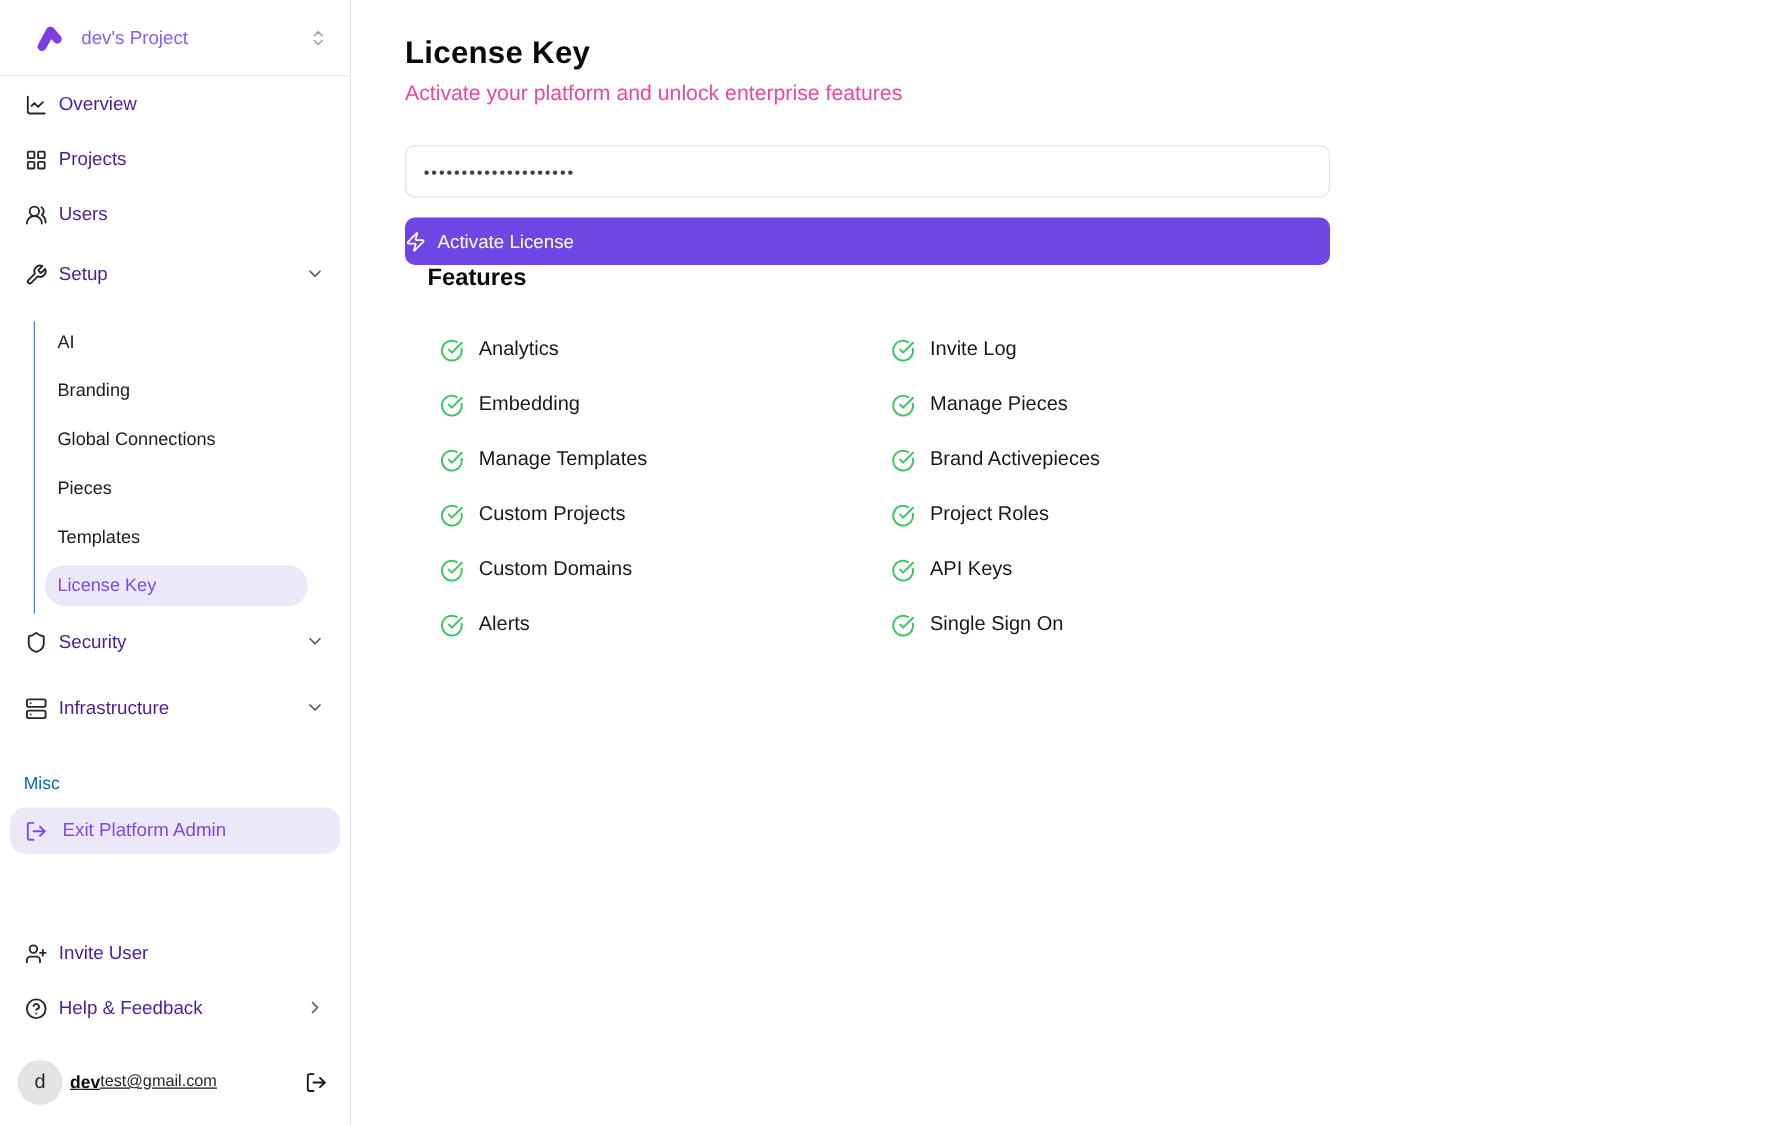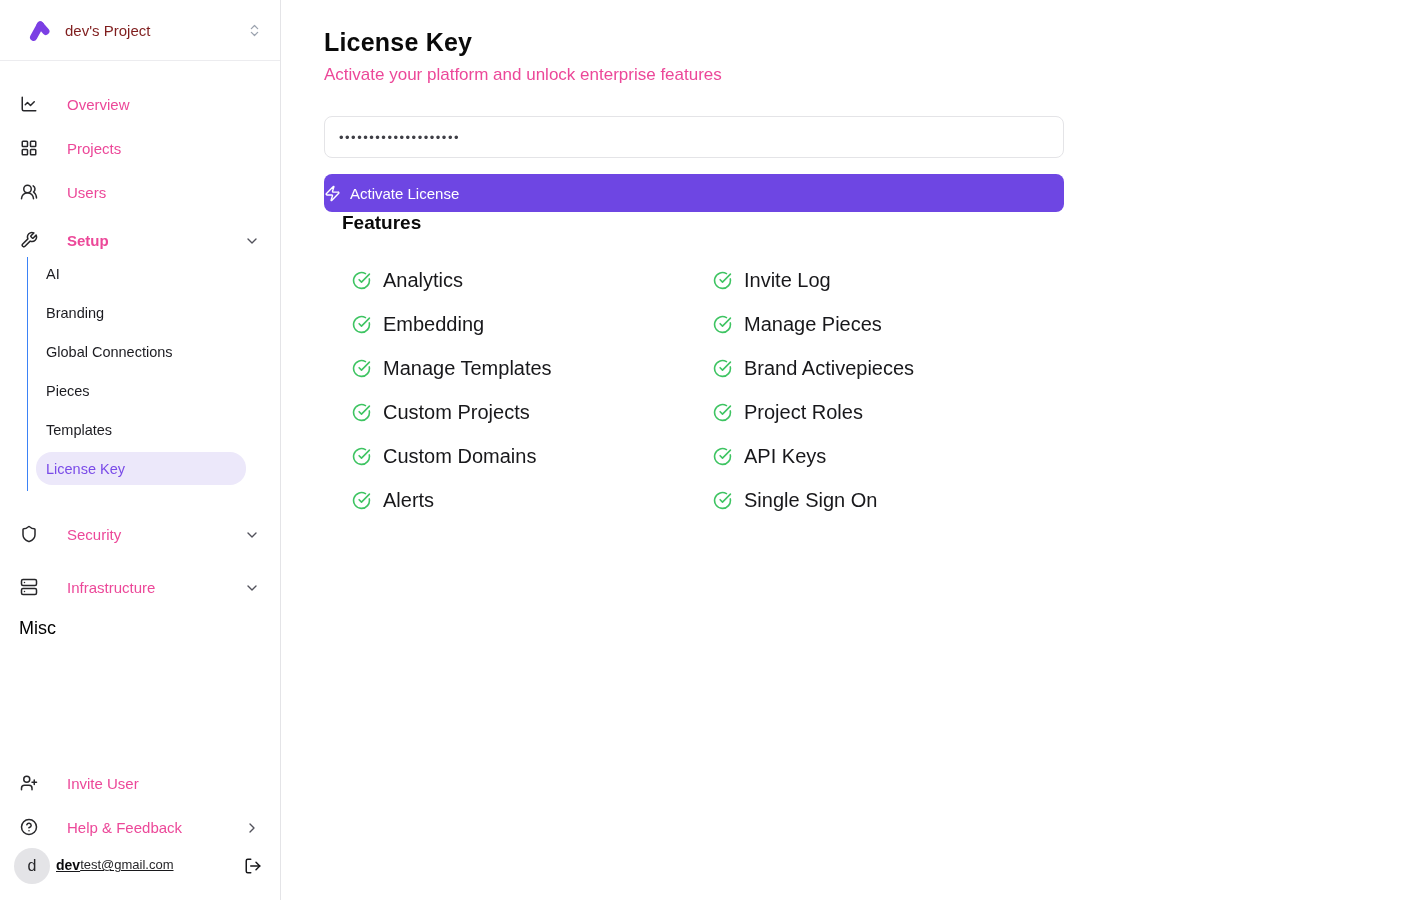--- a/index.html
+++ b/index.html
@@ -17,50 +17,50 @@
     border-right:1px solid #e4e4e7;
     display:flex; flex-direction:column;
     background:#fff;
   }
   .sb-header {
     height:61px; flex:none;
     display:flex; align-items:center; gap:12px;
     padding:0 18px 0 26px;
     border-bottom:1px solid #ececef;
   }
-  .sb-header .project-name { font-size:15px; color:#7f1d1d; }
+  .sb-header .project-name { font-size:15px; color:#8b5cf6; }
   .sb-header .caret { margin-left:auto; color:#9ca3af; }
 
   .sb-nav { padding:14px 8px 0 8px; display:flex; flex-direction:column; }
   .sb-item {
-    display:flex; align-items:flex-end; gap:29px;
+    display:flex; align-items:flex-start; gap:9px;
     height:38px; margin-bottom:6px;
     padding:0 12px; border-radius:10px;
-    font-size:15px; color:#ec4899; cursor:pointer;
+    font-size:15px; color:#4c1d95; cursor:pointer;
   }
   .sb-item .chev { margin-left:auto; color:#52525b; }
   .sb-item svg.ic { color:#27272a; }
 
   .sb-sublist {
     margin:2px 0 14px 19px;
     border-left:1px solid #3b82f6;
     display:flex; flex-direction:column;
   }
   .sb-subitem {
     display:flex; align-items:center;
     height:33px; margin:0 26px 6px 8px;
     padding:0 0 0 10px; border-radius:16px;
     font-size:14.5px; color:#1c1c21; cursor:pointer;
   }
   .sb-subitem.active {
     background:#ece8fa; color:#7a4be8;
   }
 
   .sb-misc-label {
-    font-size:18px; color:#000000;
+    font-size:14px; color:#0369a1;
     margin:16px 0 12px 11px;
   }
   .sb-exit {
     display:flex; align-items:center; gap:12px;
     height:37px; padding:0 12px; border-radius:12px;
     background:#ece8fa; color:#7a4be8; font-size:15px; cursor:pointer;
   }
 
   .sb-bottom { margin-top:auto; padding:0 8px 10px 8px; }
   .sb-user {
@@ -101,21 +101,21 @@
 
   .features { margin-left:18px; }
   .features-title { font-size:19px; font-weight:bold; color:#0a0a0a; }
   .features-grid {
     margin-top:36px; width:722px;
     display:grid; grid-template-columns:1fr 1fr;
     row-gap:24px;
   }
   .feature-item {
     display:flex; align-items:center; gap:12px;
-    padding-left:10px; font-size:20px; color:#18181b; height:20px;
+    padding-left:10px; font-size:16px; color:#18181b; height:20px;
   }
   .feature-item .check { color:#3ec462; }
 </style>
 </head>
 <body>
 
 <aside class="sidebar">
 
   <div class="sb-header">
     <svg width="27" height="27" viewBox="0 0 32 32" fill="none" stroke="#7b3fe4" stroke-width="8.5" stroke-linecap="round">
@@ -151,21 +151,21 @@
 
     <div class="sb-item">
       <svg class="ic" width="18" height="18" viewBox="0 0 24 24" fill="none" stroke="currentColor" stroke-width="2" stroke-linecap="round" stroke-linejoin="round">
         <path d="M18 21a8 8 0 0 0-16 0"></path>
           <circle cx="10" cy="8" r="5"></circle>
           <path d="M22 20c0-3.37-2-6.5-4-8a5 5 0 0 0-.45-8.3"></path>
       </svg>
       <span>Users</span>
     </div>
 
-    <div class="sb-item" style="margin-top:4px;font-weight:bold;">
+    <div class="sb-item" style="margin-top:4px;">
       <svg class="ic" width="18" height="18" viewBox="0 0 24 24" fill="none" stroke="currentColor" stroke-width="2" stroke-linecap="round" stroke-linejoin="round">
         <path d="M14.7 6.3a1 1 0 0 0 0 1.4l1.6 1.6a1 1 0 0 0 1.4 0l3.77-3.77a6 6 0 0 1-7.94 7.94l-6.91 6.91a2.12 2.12 0 0 1-3-3l6.91-6.91a6 6 0 0 1 7.94-7.94l-3.76 3.76z"></path>
       </svg>
       <span>Setup</span>
       <svg class="chev" width="16" height="16" viewBox="0 0 24 24" fill="none" stroke="currentColor" stroke-width="2" stroke-linecap="round" stroke-linejoin="round">
           <path d="m6 9 6 6 6-6"></path>
         </svg>
     </div>
 
     <div class="sb-sublist">
@@ -207,20 +207,28 @@
           <line x1="6" x2="6.01" y1="18" y2="18"></line>
       </svg>
       <span>Infrastructure</span>
       <svg class="chev" width="16" height="16" viewBox="0 0 24 24" fill="none" stroke="currentColor" stroke-width="2" stroke-linecap="round" stroke-linejoin="round">
           <path d="m6 9 6 6 6-6"></path>
         </svg>
     </div>
 
     <div class="sb-misc-label">Misc</div>
 
+    <div class="sb-exit">
+      <svg width="18" height="18" viewBox="0 0 24 24" fill="none" stroke="currentColor" stroke-width="2" stroke-linecap="round" stroke-linejoin="round">
+        <path d="M9 21H5a2 2 0 0 1-2-2V5a2 2 0 0 1 2-2h4"></path>
+          <path d="m16 17 5-5-5-5"></path>
+          <path d="M21 12H9"></path>
+      </svg>
+      <span>Exit Platform Admin</span>
+    </div>
 
   </nav>
 
   <div class="sb-bottom">
 
     <div class="sb-item">
       <svg class="ic" width="18" height="18" viewBox="0 0 24 24" fill="none" stroke="currentColor" stroke-width="2" stroke-linecap="round" stroke-linejoin="round">
         <path d="M16 21v-2a4 4 0 0 0-4-4H6a4 4 0 0 0-4 4v2"></path>
           <circle cx="9" cy="7" r="4"></circle>
           <path d="M19 8v6"></path>

